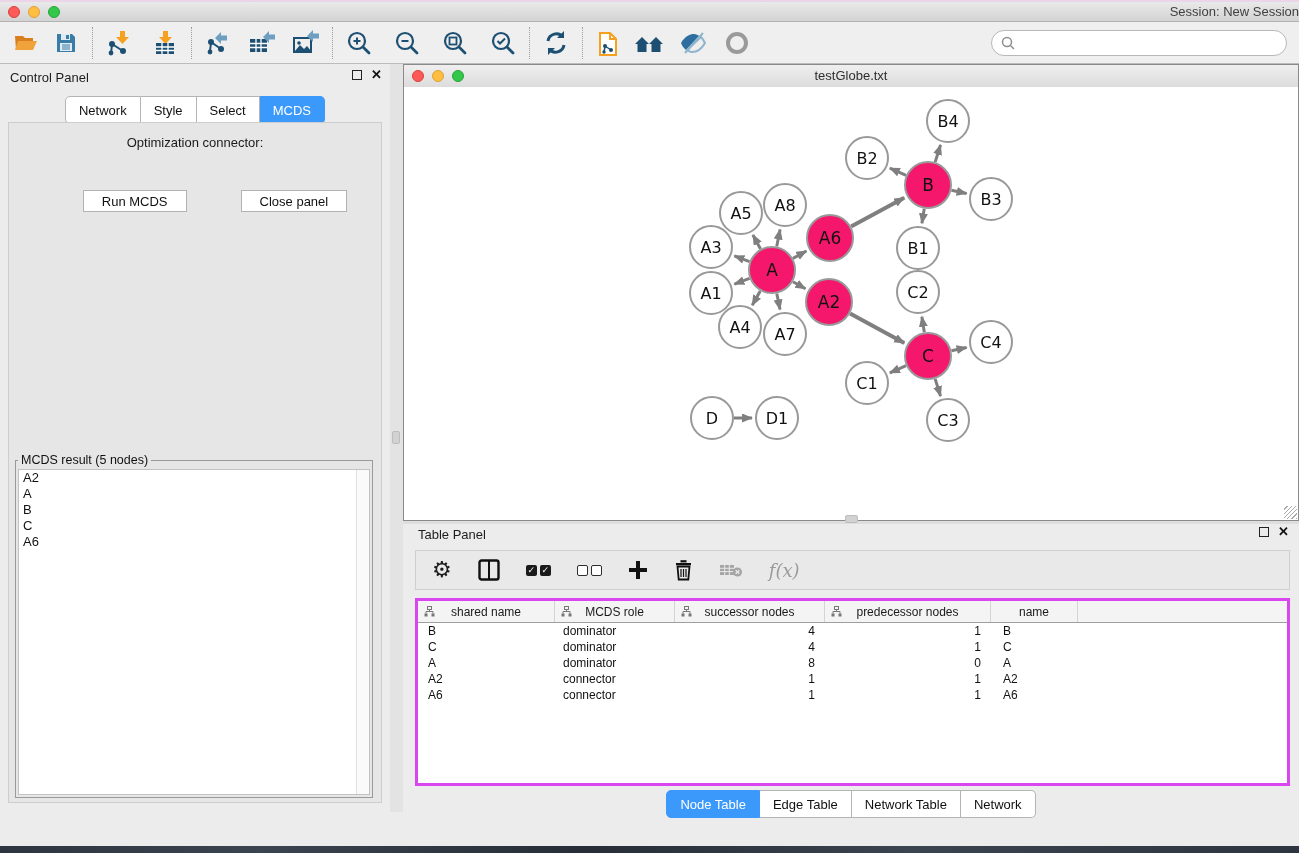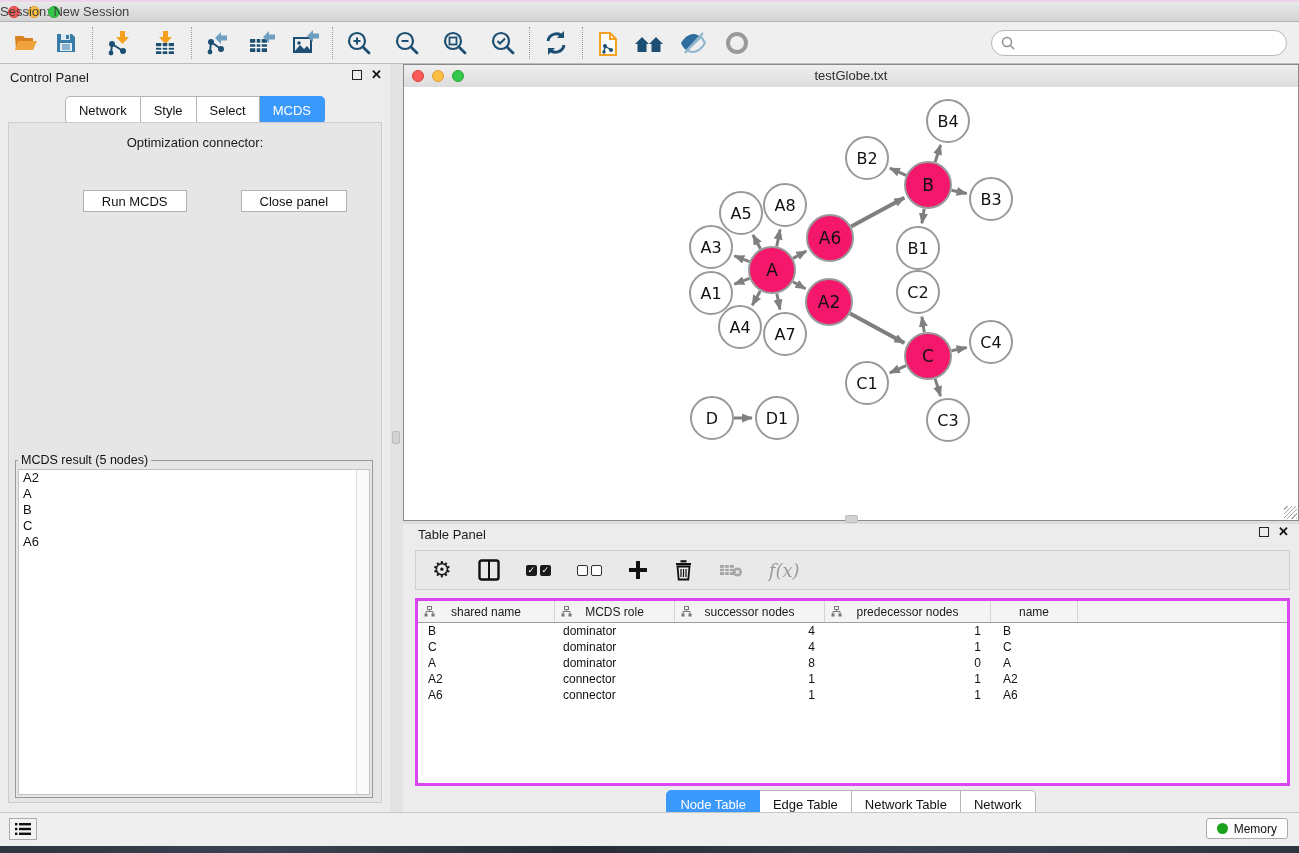--- a/index.html
+++ b/index.html
@@ -9,21 +9,21 @@
     background:#ececec; font-family:"Liberation Sans",sans-serif; color:#111;
   }
   
   .titlebar{position:absolute;top:0;left:0;right:0;height:22px;
     background:linear-gradient(#e9e9e9,#d3d3d3);border-top:2px solid #ecd4e9;border-bottom:1px solid #b3b3b3;}
   .tl-group{position:absolute;left:8px;top:4px;display:flex;gap:8px;}
   .tl{width:12px;height:12px;border-radius:50%;}
   .tl.red{background:#fc5b57;border:1px solid #dd3f3b;}
   .tl.yellow{background:#fdbe41;border:1px solid #dfa133;}
   .tl.green{background:#34c84a;border:1px solid #27a53a;}
-  .titlebar-title{position:absolute;left:0;right:0;top:2px;text-align:left;font-size:13px;color:#3f3f3f;}
+  .titlebar-title{position:absolute;left:0;right:0;top:2px;text-align:right;font-size:13px;color:#3f3f3f;}
   
   .toolbar{position:absolute;top:22px;left:0;right:0;height:42px;background:#efefef;
     border-bottom:1px solid #bcbcbc;display:flex;align-items:center;padding:0 10px;}
   .tb-btn{width:32px;height:34px;display:flex;align-items:center;justify-content:center;flex:0 0 auto;}
   .tb-sep{height:32px;border-left:1px dotted #9e9e9e;margin:0 10px;flex:0 0 auto;}
   .gap8{margin-right:8px;} .gap12{margin-right:12px;} .gap14{margin-right:14px;} .gap16{margin-right:16px;}
   .tb-spacer{flex:1;}
   .searchbox{width:296px;height:26px;background:#fff;border:1px solid #b8b8b8;border-radius:13px;
     display:flex;align-items:center;padding:0 9px;margin-right:2px;}
   .searchbox input{border:none;outline:none;flex:1;font-size:13px;background:transparent;font-family:inherit;}
@@ -516,31 +516,15 @@
         </div>
     </div>
     <div class="bottom-tabs">
       <div class="seg-tab active">Node Table</div>
       <div class="seg-tab">Edge Table</div>
       <div class="seg-tab">Network Table</div>
       <div class="seg-tab">Network</div>
     </div>
   </div>
 
-  <div class="statusbar">
-    <div class="list-btn">
-      <svg width="18" height="16" viewBox="0 0 18 16">
-          <rect x="1" y="2" width="2.4" height="2.4" fill="#111"></rect>
-          <rect x="5" y="2" width="12" height="2.4" fill="#111"></rect>
-          <rect x="1" y="6.8" width="2.4" height="2.4" fill="#111"></rect>
-          <rect x="5" y="6.8" width="12" height="2.4" fill="#111"></rect>
-          <rect x="1" y="11.6" width="2.4" height="2.4" fill="#111"></rect>
-          <rect x="5" y="11.6" width="12" height="2.4" fill="#111"></rect>
-        </svg>
-    </div>
-    <div class="memory-btn">
-      <span class="mem-dot"></span>
-      <span>Memory</span>
-    </div>
-  </div>
   <div class="desktop-strip"></div>
 
 </div>
 
 </body></html>

